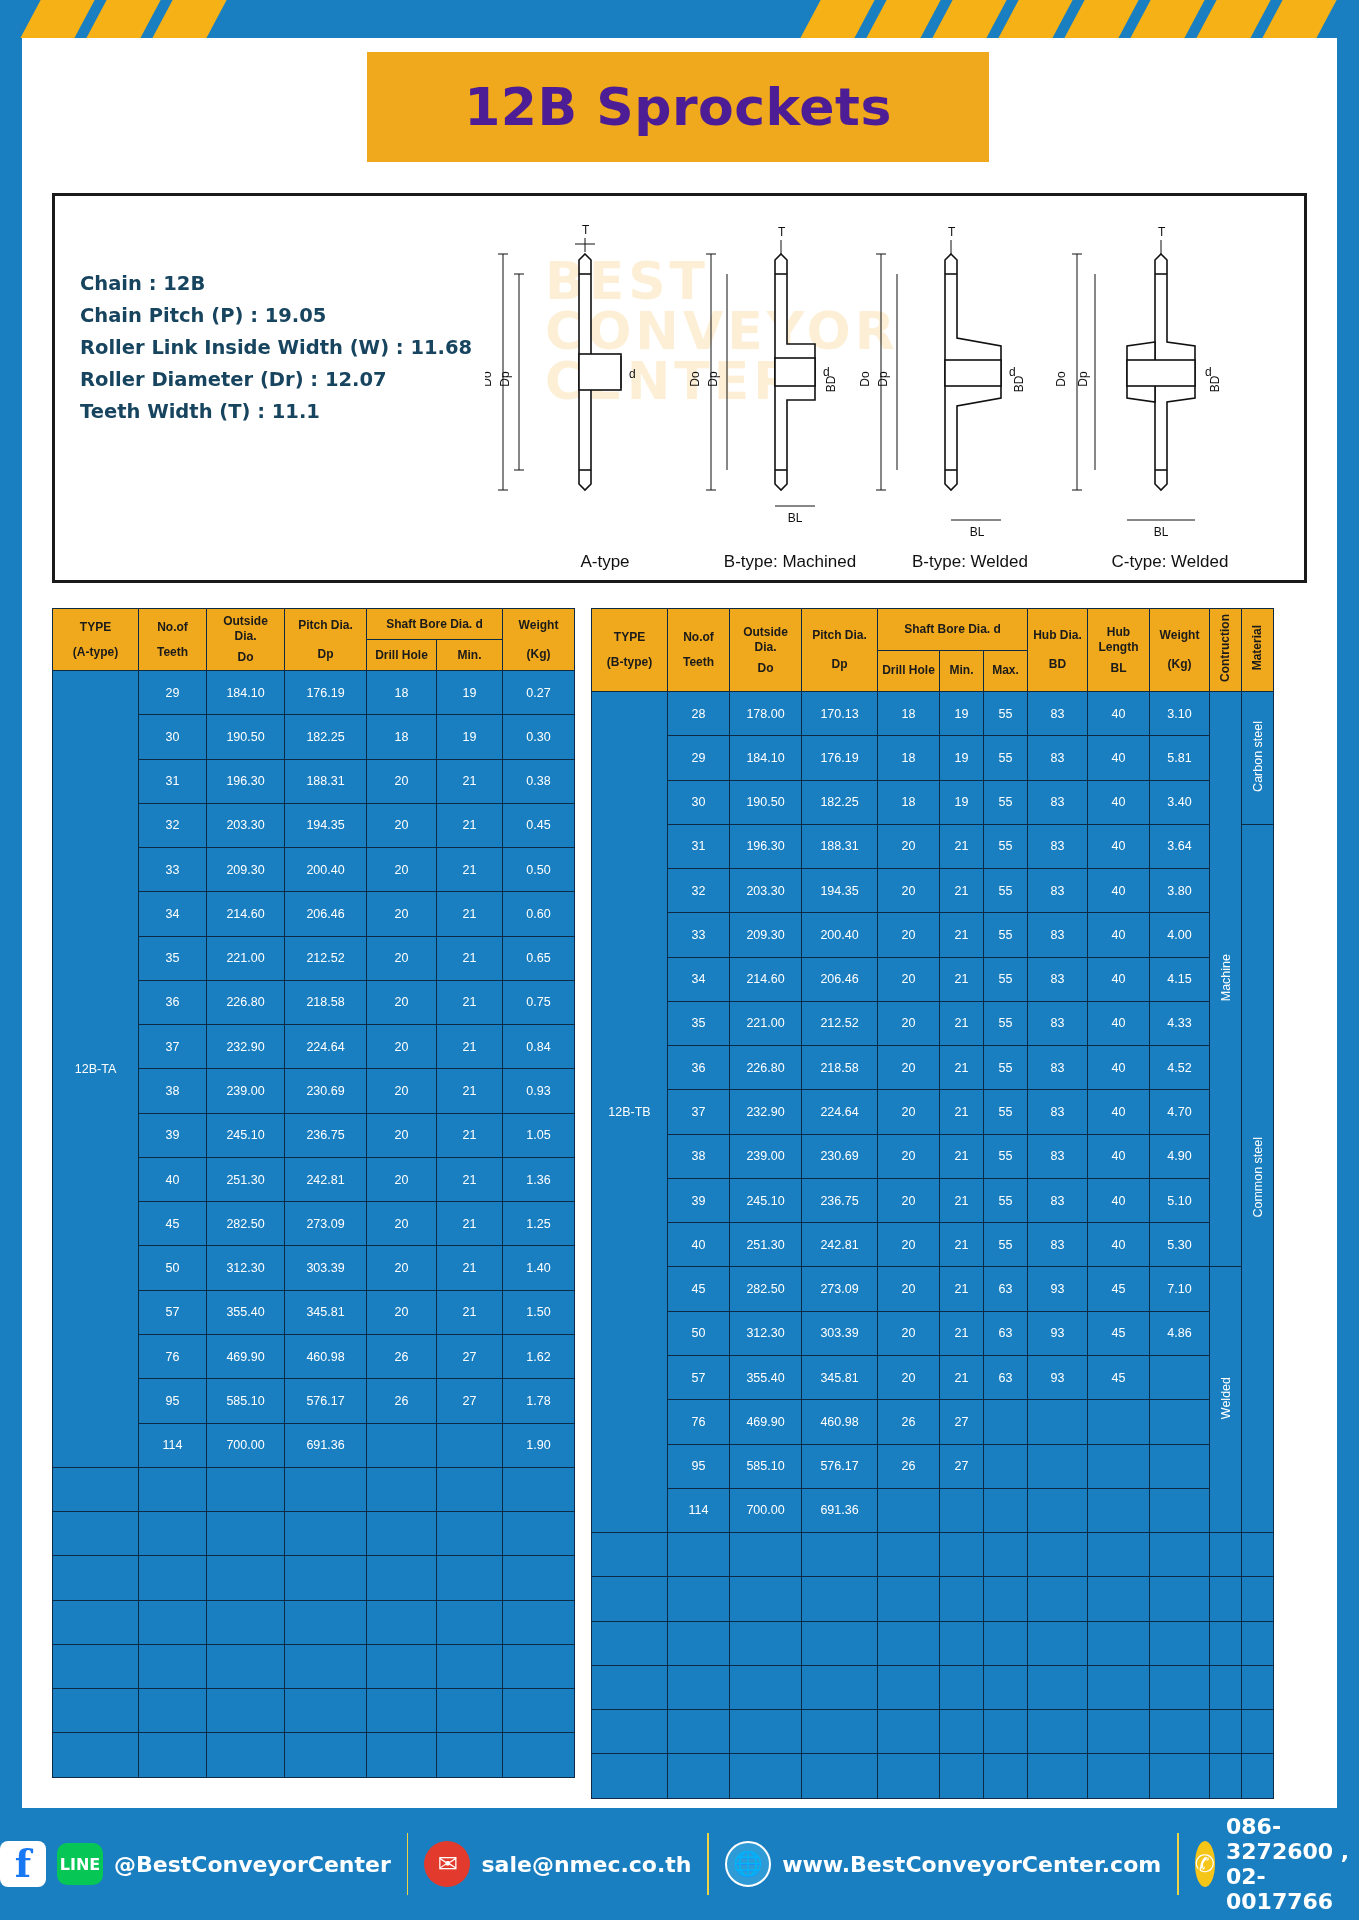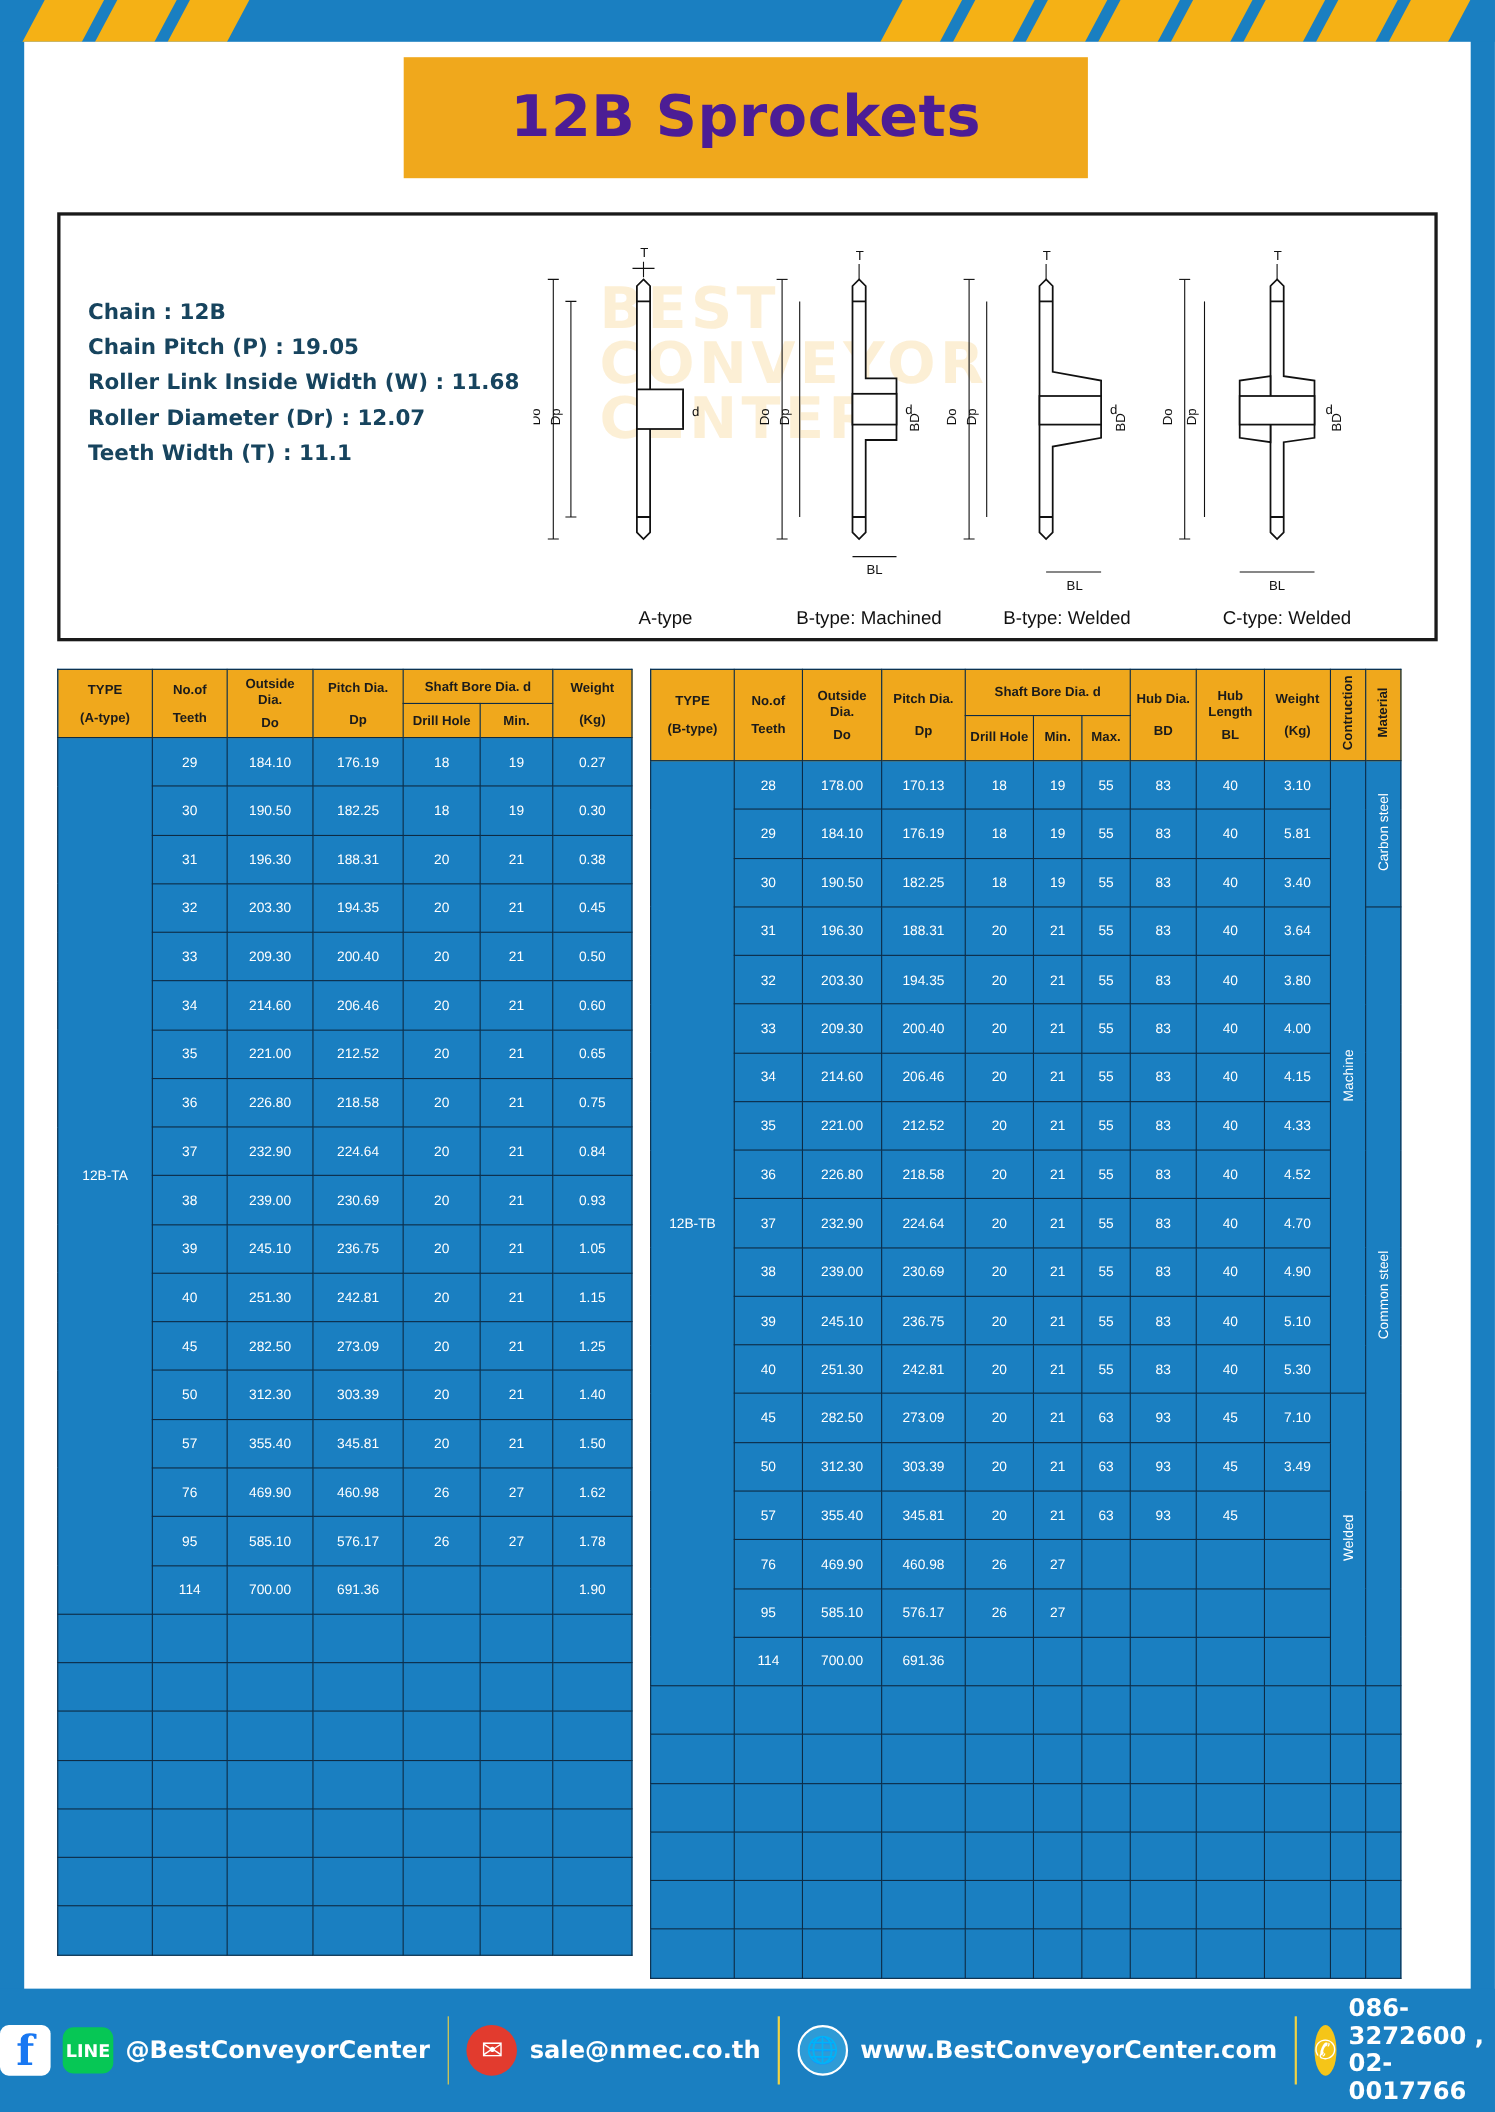--- a/index.html
+++ b/index.html
@@ -374,21 +374,21 @@
           <td>20</td>
           <td>21</td>
           <td>1.05</td>
         </tr>
         <tr>
           <td>40</td>
           <td>251.30</td>
           <td>242.81</td>
           <td>20</td>
           <td>21</td>
-          <td>1.15</td>
+          <td>1.36</td>
         </tr>
         <tr>
           <td>45</td>
           <td>282.50</td>
           <td>273.09</td>
           <td>20</td>
           <td>21</td>
           <td>1.25</td>
         </tr>
         <tr>
@@ -720,21 +720,21 @@
         </tr>
         <tr>
           <td>50</td>
           <td>312.30</td>
           <td>303.39</td>
           <td>20</td>
           <td>21</td>
           <td>63</td>
           <td>93</td>
           <td>45</td>
-          <td>3.49</td>
+          <td>4.86</td>
         </tr>
         <tr>
           <td>57</td>
           <td>355.40</td>
           <td>345.81</td>
           <td>20</td>
           <td>21</td>
           <td>63</td>
           <td>93</td>
           <td>45</td>

